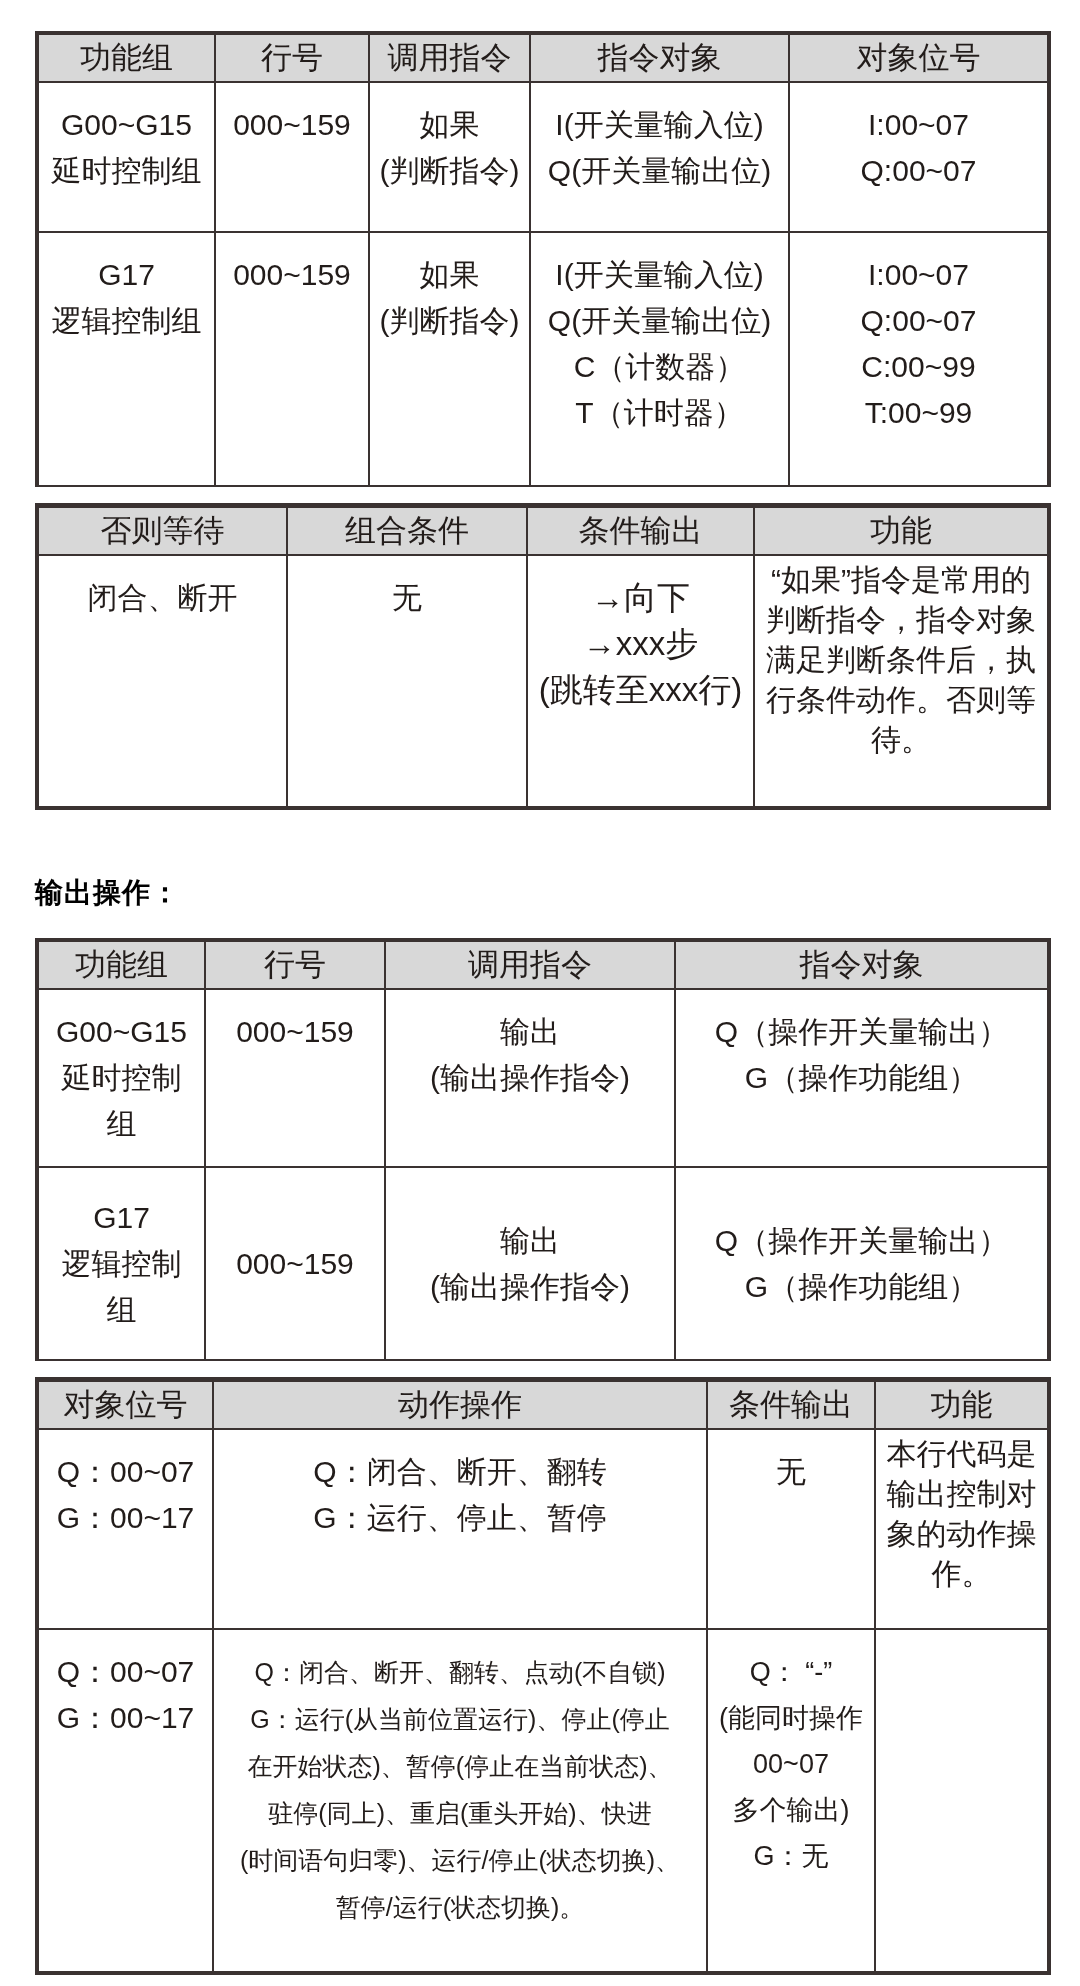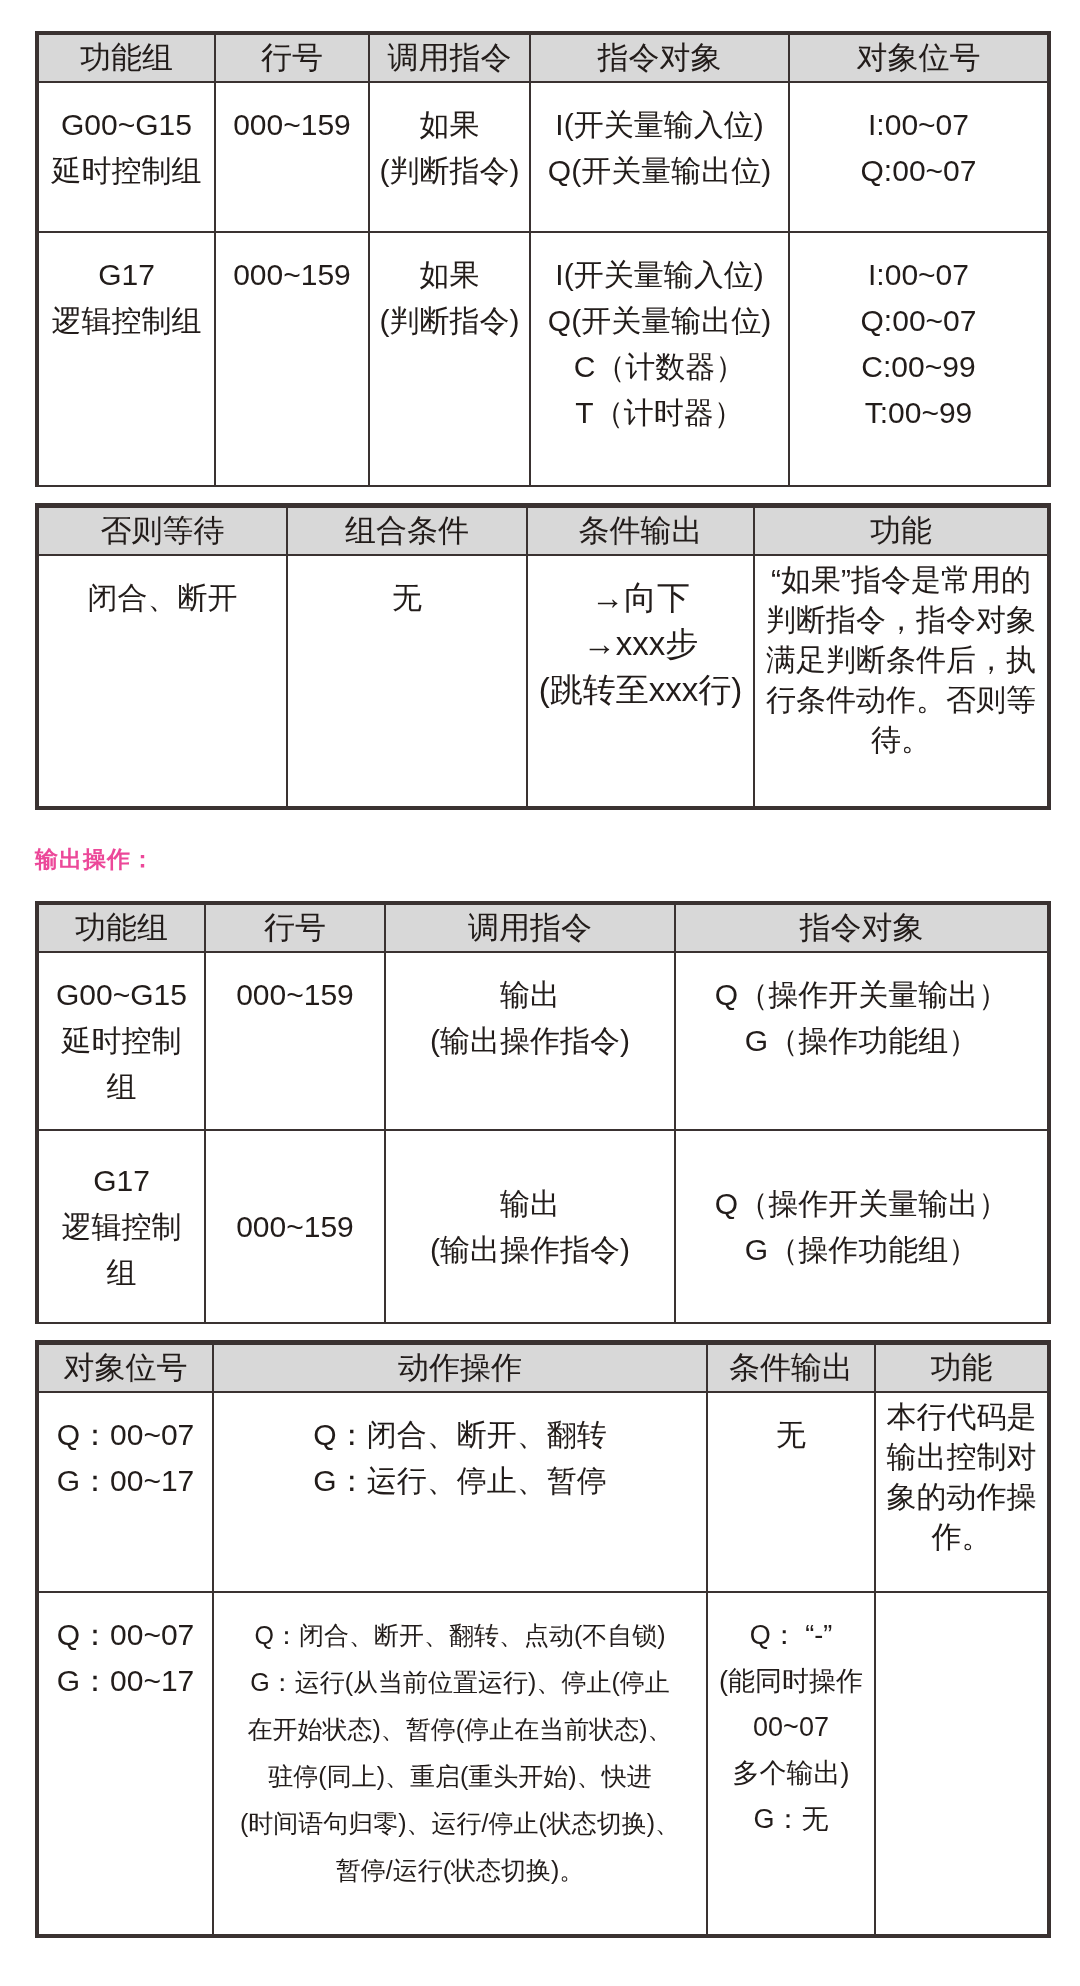--- a/index.html
+++ b/index.html
@@ -47,24 +47,24 @@
   tr.rD2 > td { height:303px; }
 
   td.mid { vertical-align:middle; }
   td.para { line-height:40px; padding:4px 10px; text-align:center; }
   td.pt44 { padding-top:44px; }
   td.f28 { font-size:33px; }
   td.f27 { font-size:27px; }
   td.f25 { font-size:25px; line-height:47px; }
 
   h2.sec-heading {
-    margin:34px 0 26px 0;
-    font-size:23px;
+    margin:64px 0 26px 0;
+    font-size:28px;
     font-weight:bold;
-    color:#ec4899;
+    color:#000000;
     letter-spacing:1px;
   }
 </style>
 </head>
 <body>
 
 <div class="wrap">
 
   <table class="tbl tbl-join-bot">
     <colgroup>

